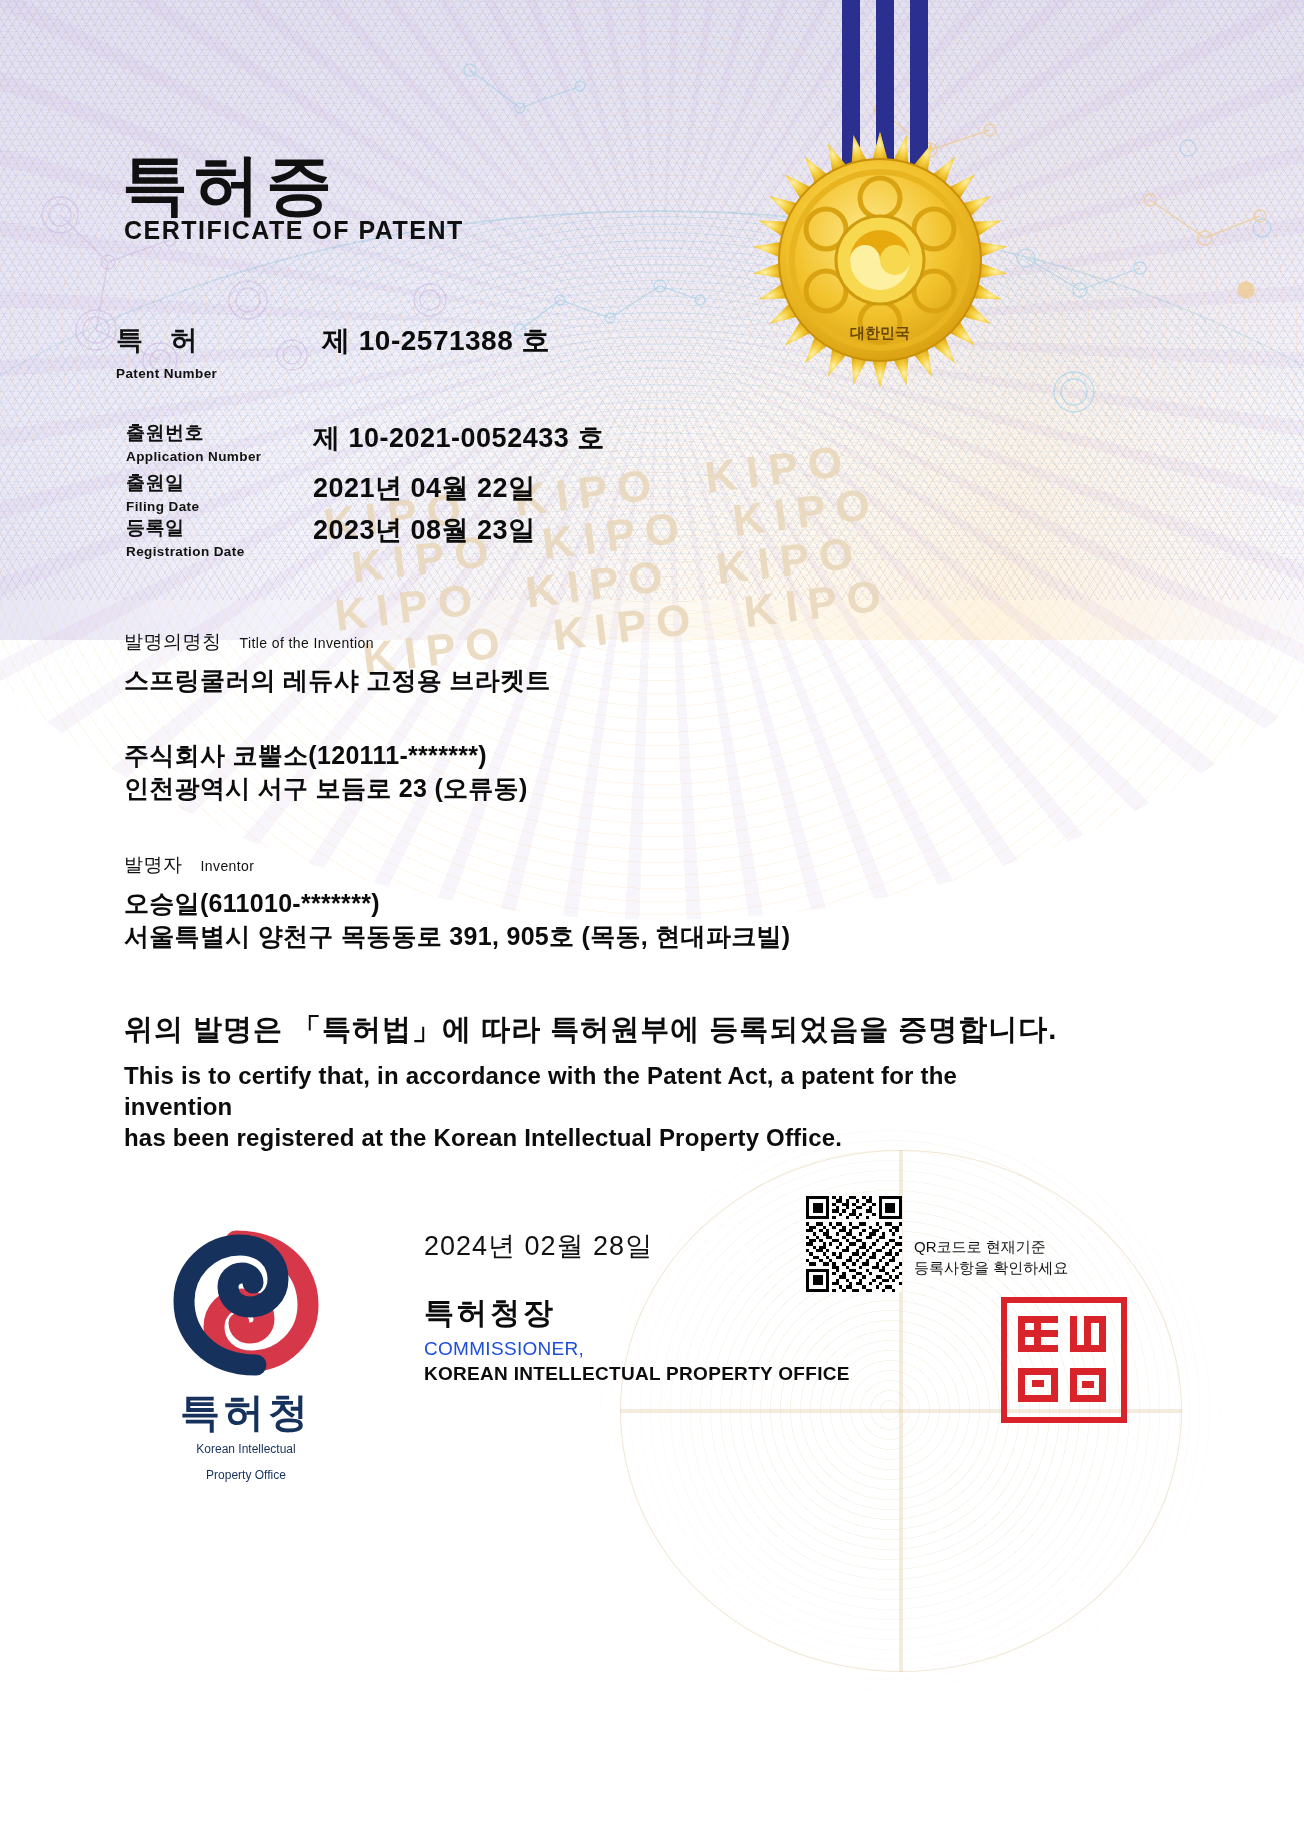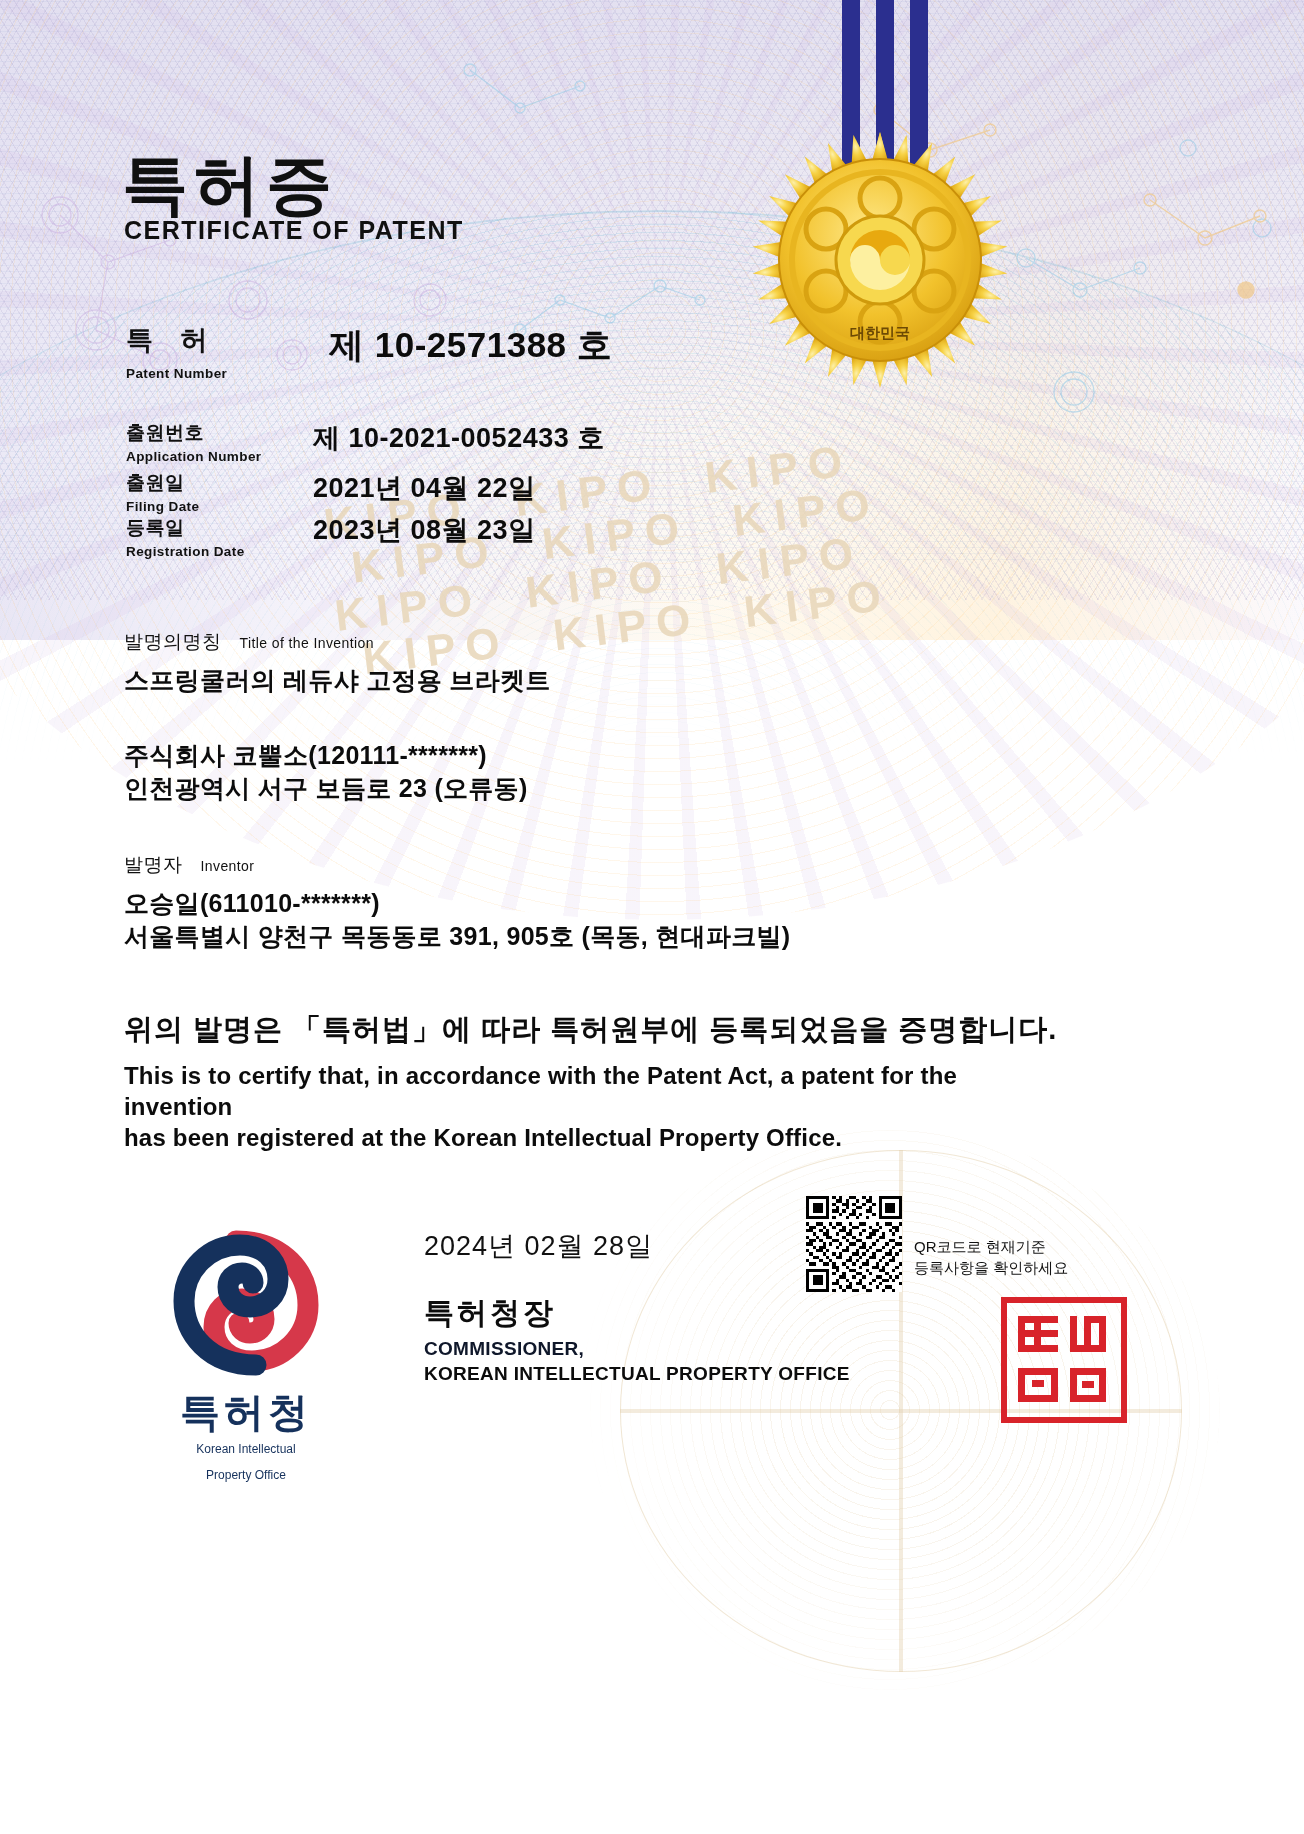--- a/index.html
+++ b/index.html
@@ -92,24 +92,24 @@
     position:absolute;left:124px;top:216px;
     font-size:25px;font-weight:700;color:#101010;letter-spacing:1.5px;
   }
 
   .label-ko{font-size:19px;font-weight:700;color:#111;letter-spacing:.5px;}
   .label-en{font-size:13.5px;font-weight:700;color:#111;letter-spacing:.4px;text-align:center;}
   .value{font-size:27px;font-weight:700;color:#0c0c0c;letter-spacing:.5px;}
 
   .row{position:absolute;}
 
-  .pn-label{left:126px;top:322px;}
+  .pn-label{left:116px;top:322px;}
   .pn-label .label-ko{font-size:27px;letter-spacing:10px;}
   .pn-label .label-en{margin-top:8px;display:block;}
-  .pn-value{left:329px;top:322px;font-size:35px;}
+  .pn-value{left:322px;top:322px;font-size:28px;}
 
   .app-label{left:126px;top:420px;}
   .app-label .label-en{display:block;margin-top:3px;}
   .app-value{left:313px;top:420px;}
 
   .fil-label{left:126px;top:470px;}
   .fil-label .label-en{display:block;margin-top:3px;}
   .fil-value{left:313px;top:470px;}
 
   .reg-label{left:126px;top:515px;}
@@ -136,21 +136,21 @@
   }
 
   .issue-date{
     position:absolute;left:424px;top:1228px;
     font-size:27px;font-weight:400;color:#111;letter-spacing:1px;
   }
   .commissioner{
     position:absolute;left:424px;top:1293px;
   }
   .commissioner .c-ko{font-size:30px;font-weight:700;color:#0c0c0c;letter-spacing:3px;}
-  .commissioner .c-en1{font-size:19px;font-weight:700;color:#0f172a;margin-top:4px;letter-spacing:.3px;}
+  .commissioner .c-en1{font-size:19px;font-weight:400;color:#1d4ed8;margin-top:4px;letter-spacing:.3px;}
   .commissioner .c-en2{font-size:19px;font-weight:700;color:#0c0c0c;margin-top:3px;letter-spacing:.3px;}
 
   .qr-wrap{position:absolute;left:806px;top:1196px;width:96px;height:96px;}
   .qr-note{
     position:absolute;left:914px;top:1236px;
     font-size:15px;color:#111;line-height:21px;font-weight:400;
   }
 
   .seal{position:absolute;left:1000px;top:1296px;width:128px;height:128px;}
 

